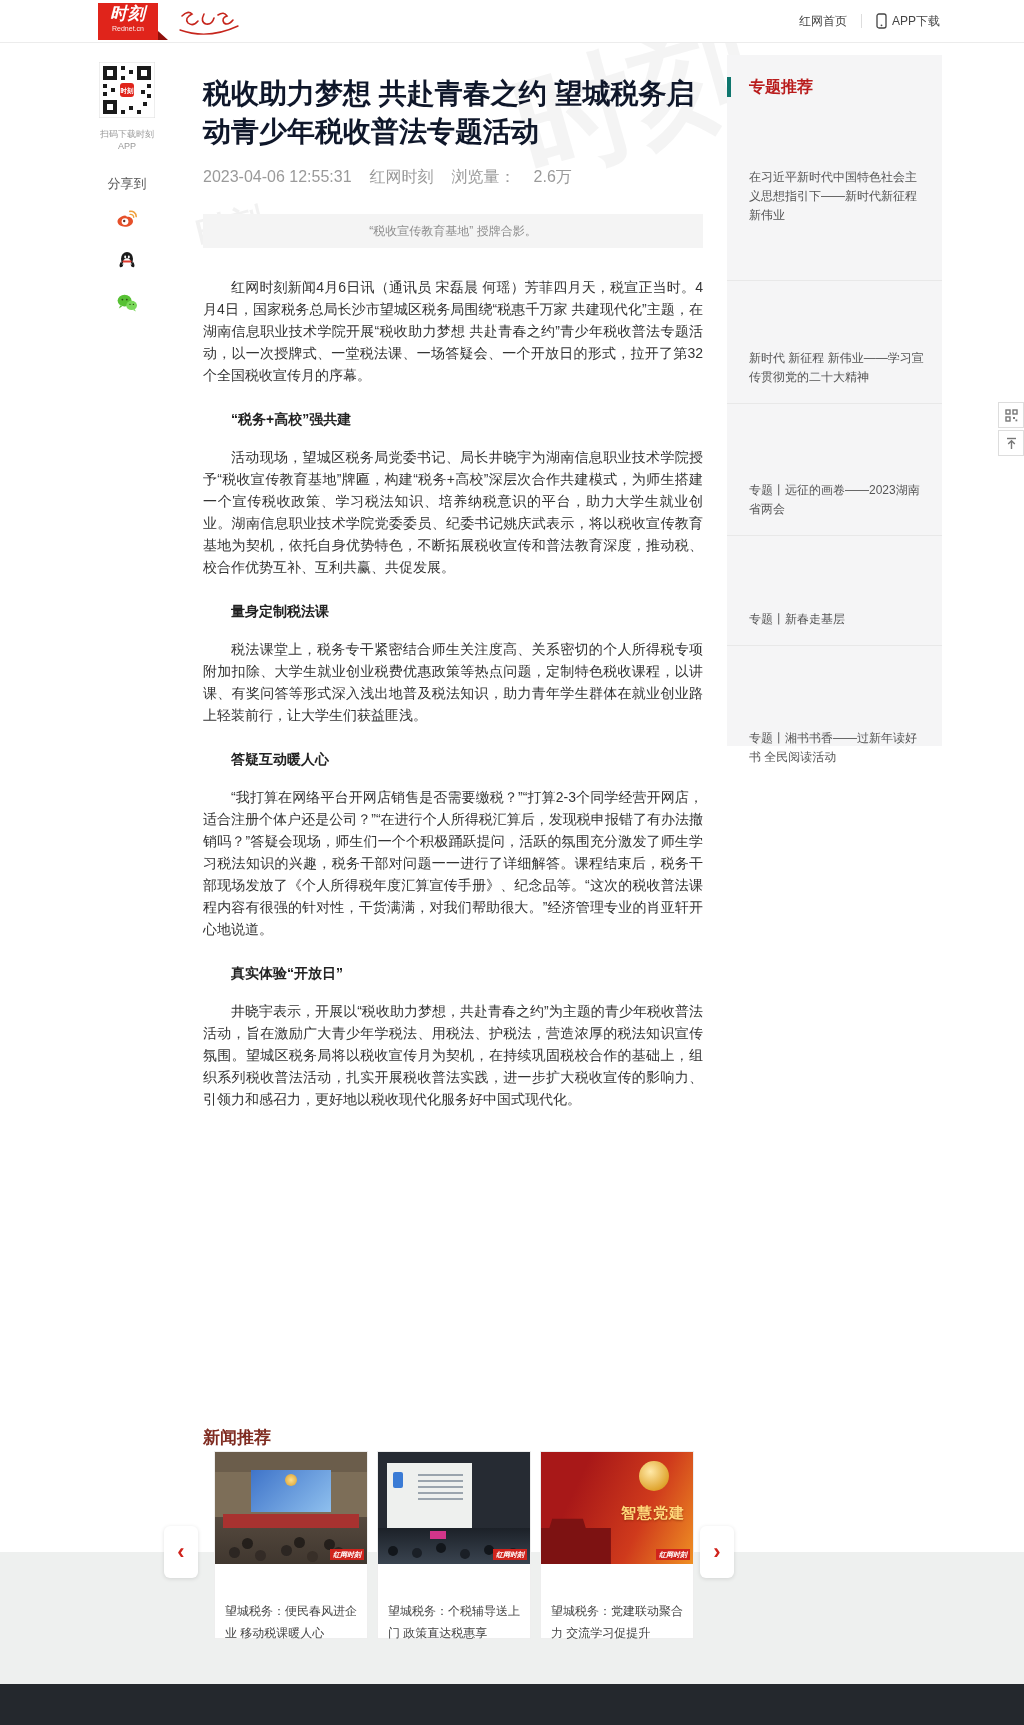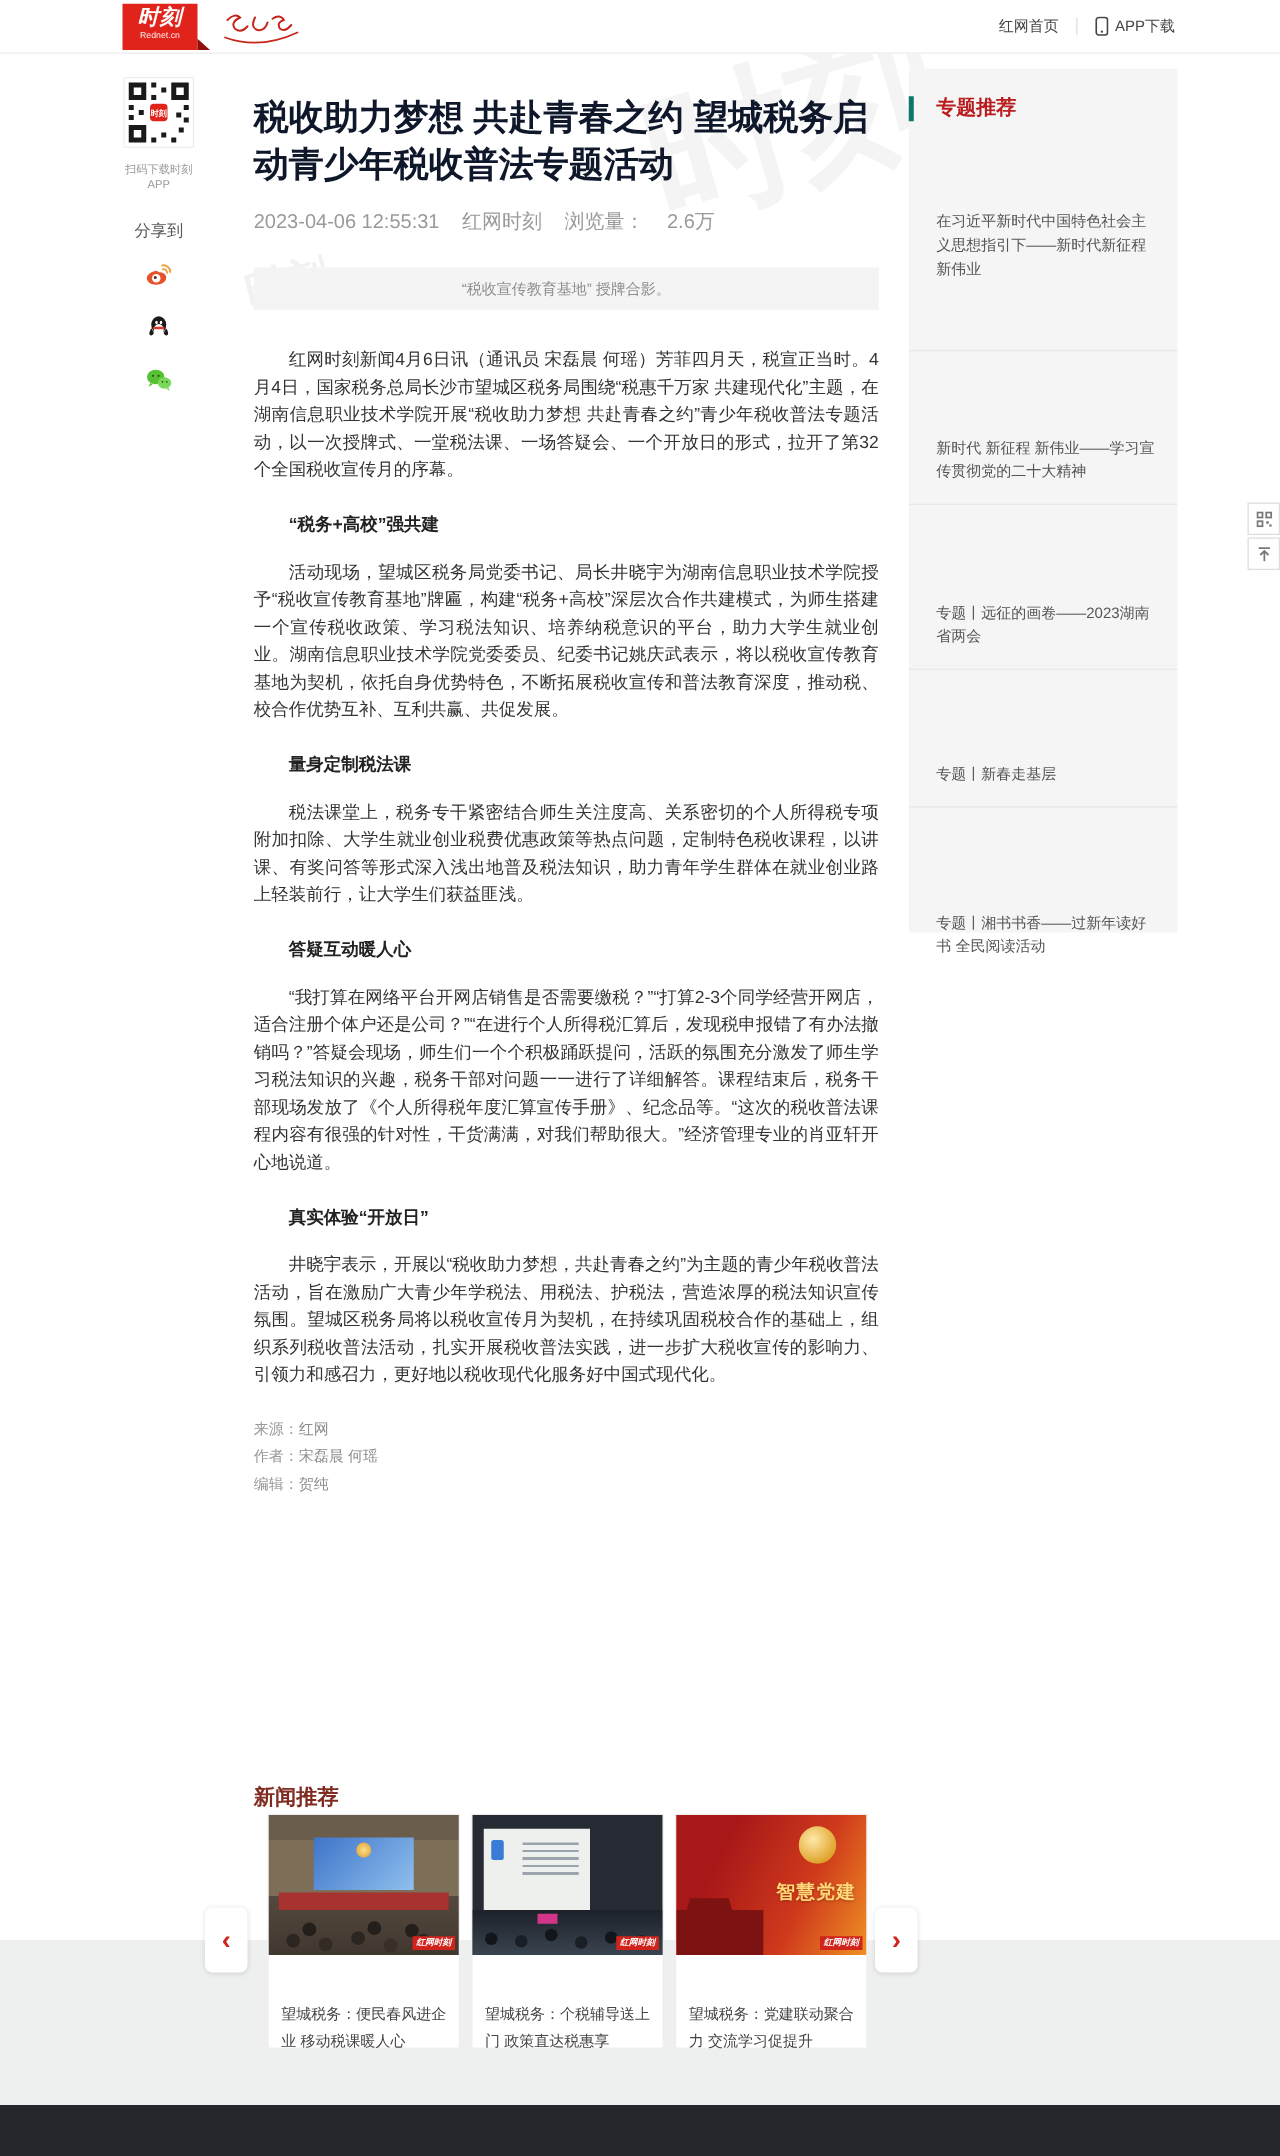--- a/index.html
+++ b/index.html
@@ -220,25 +220,20 @@
       <p>红网时刻新闻4月6日讯（通讯员 宋磊晨 何瑶）芳菲四月天，税宣正当时。4月4日，国家税务总局长沙市望城区税务局围绕“税惠千万家 共建现代化”主题，在湖南信息职业技术学院开展“税收助力梦想 共赴青春之约”青少年税收普法专题活动，以一次授牌式、一堂税法课、一场答疑会、一个开放日的形式，拉开了第32个全国税收宣传月的序幕。</p>
       <h3>“税务+高校”强共建</h3>
       <p>活动现场，望城区税务局党委书记、局长井晓宇为湖南信息职业技术学院授予“税收宣传教育基地”牌匾，构建“税务+高校”深层次合作共建模式，为师生搭建一个宣传税收政策、学习税法知识、培养纳税意识的平台，助力大学生就业创业。湖南信息职业技术学院党委委员、纪委书记姚庆武表示，将以税收宣传教育基地为契机，依托自身优势特色，不断拓展税收宣传和普法教育深度，推动税、校合作优势互补、互利共赢、共促发展。</p>
       <h3>量身定制税法课</h3>
       <p>税法课堂上，税务专干紧密结合师生关注度高、关系密切的个人所得税专项附加扣除、大学生就业创业税费优惠政策等热点问题，定制特色税收课程，以讲课、有奖问答等形式深入浅出地普及税法知识，助力青年学生群体在就业创业路上轻装前行，让大学生们获益匪浅。</p>
       <h3>答疑互动暖人心</h3>
       <p>“我打算在网络平台开网店销售是否需要缴税？”“打算2-3个同学经营开网店，适合注册个体户还是公司？”“在进行个人所得税汇算后，发现税申报错了有办法撤销吗？”答疑会现场，师生们一个个积极踊跃提问，活跃的氛围充分激发了师生学习税法知识的兴趣，税务干部对问题一一进行了详细解答。课程结束后，税务干部现场发放了《个人所得税年度汇算宣传手册》、纪念品等。“这次的税收普法课程内容有很强的针对性，干货满满，对我们帮助很大。”经济管理专业的肖亚轩开心地说道。</p>
       <h3>真实体验“开放日”</h3>
       <p>井晓宇表示，开展以“税收助力梦想，共赴青春之约”为主题的青少年税收普法活动，旨在激励广大青少年学税法、用税法、护税法，营造浓厚的税法知识宣传氛围。望城区税务局将以税收宣传月为契机，在持续巩固税校合作的基础上，组织系列税收普法活动，扎实开展税收普法实践，进一步扩大税收宣传的影响力、引领力和感召力，更好地以税收现代化服务好中国式现代化。</p>
     </div>
-    <div class="credits">
-      <div class="credit"><span class="c-label">来源：</span><span class="c-value">红网</span></div>
-      <div class="credit"><span class="c-label">作者：</span><span class="c-value">宋磊晨 何瑶</span></div>
-      <div class="credit"><span class="c-label">编辑：</span><span class="c-value">贺纯</span></div>
-    </div>
   </main>
 
   <aside class="topics">
     <div class="topics-head">专题推荐</div>
     <div class="topic-item ti-1">
         <span>在习近平新时代中国特色社会主义思想指引下——新时代新征程新伟业</span>
       </div>
     <div class="topic-item ti-2">
         <span>新时代 新征程 新伟业——学习宣传贯彻党的二十大精神</span>
       </div>

